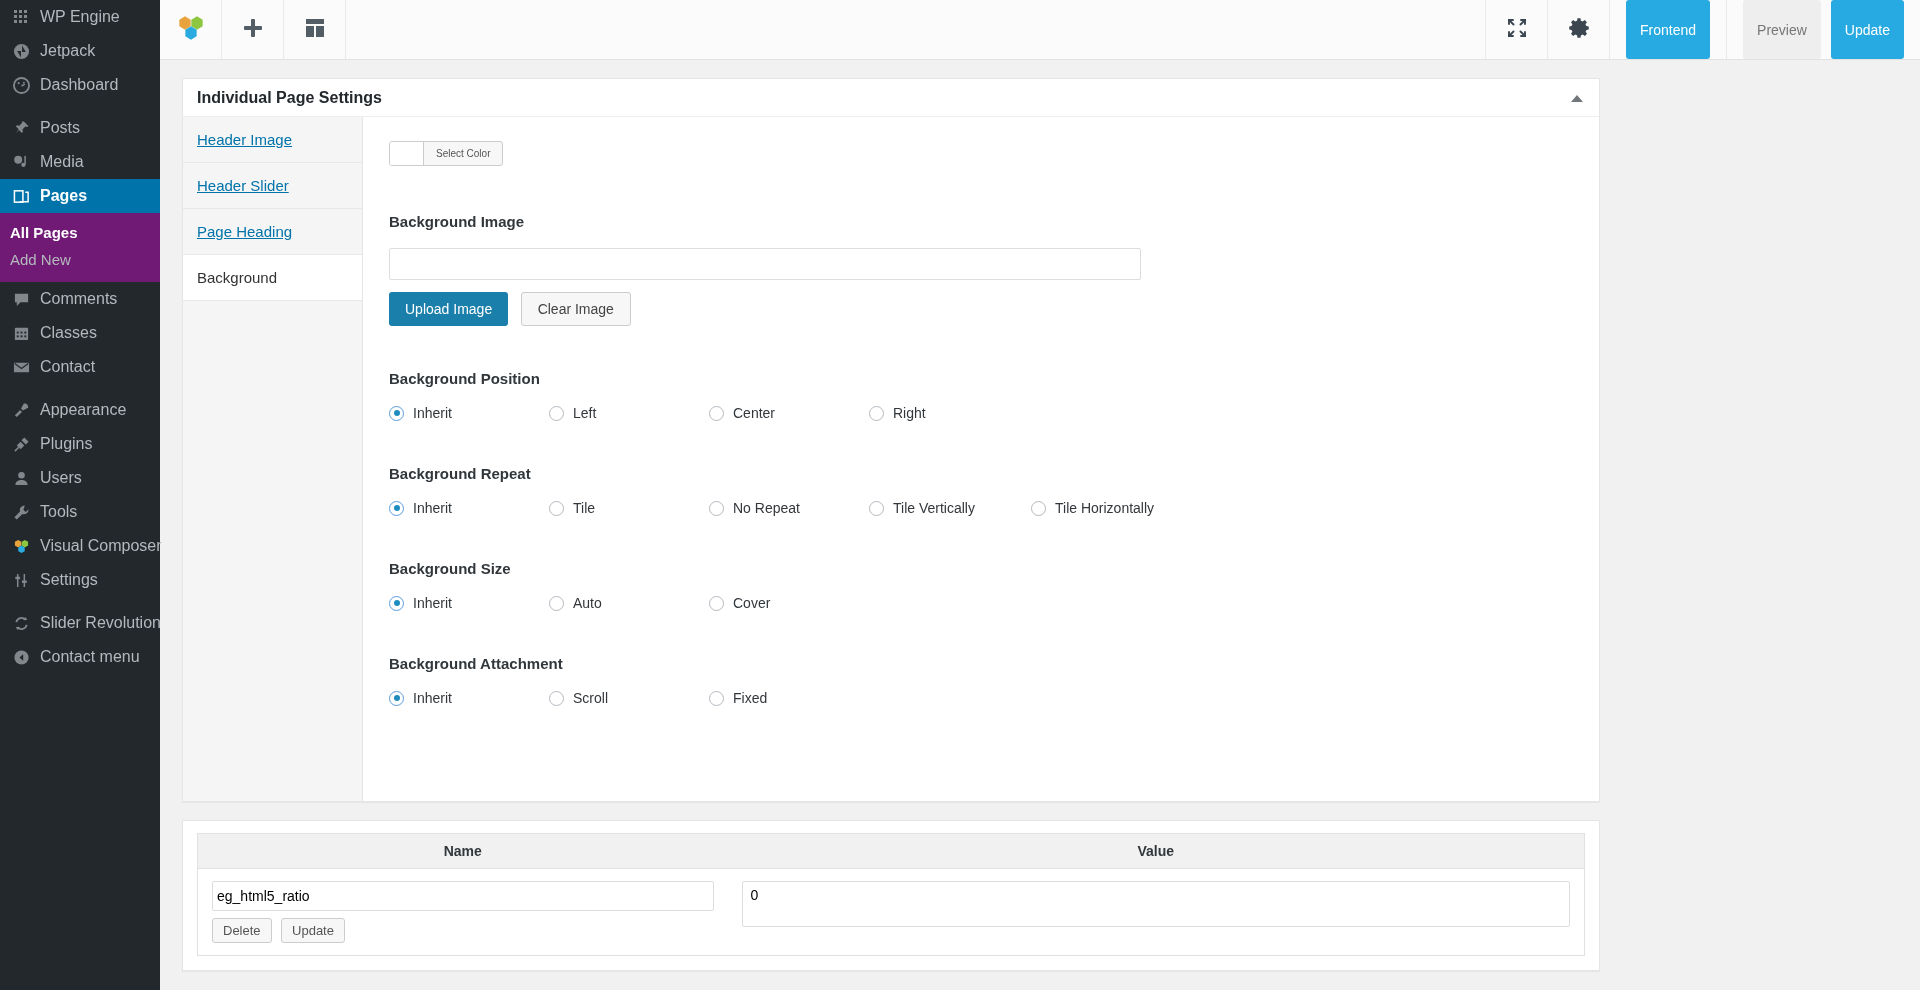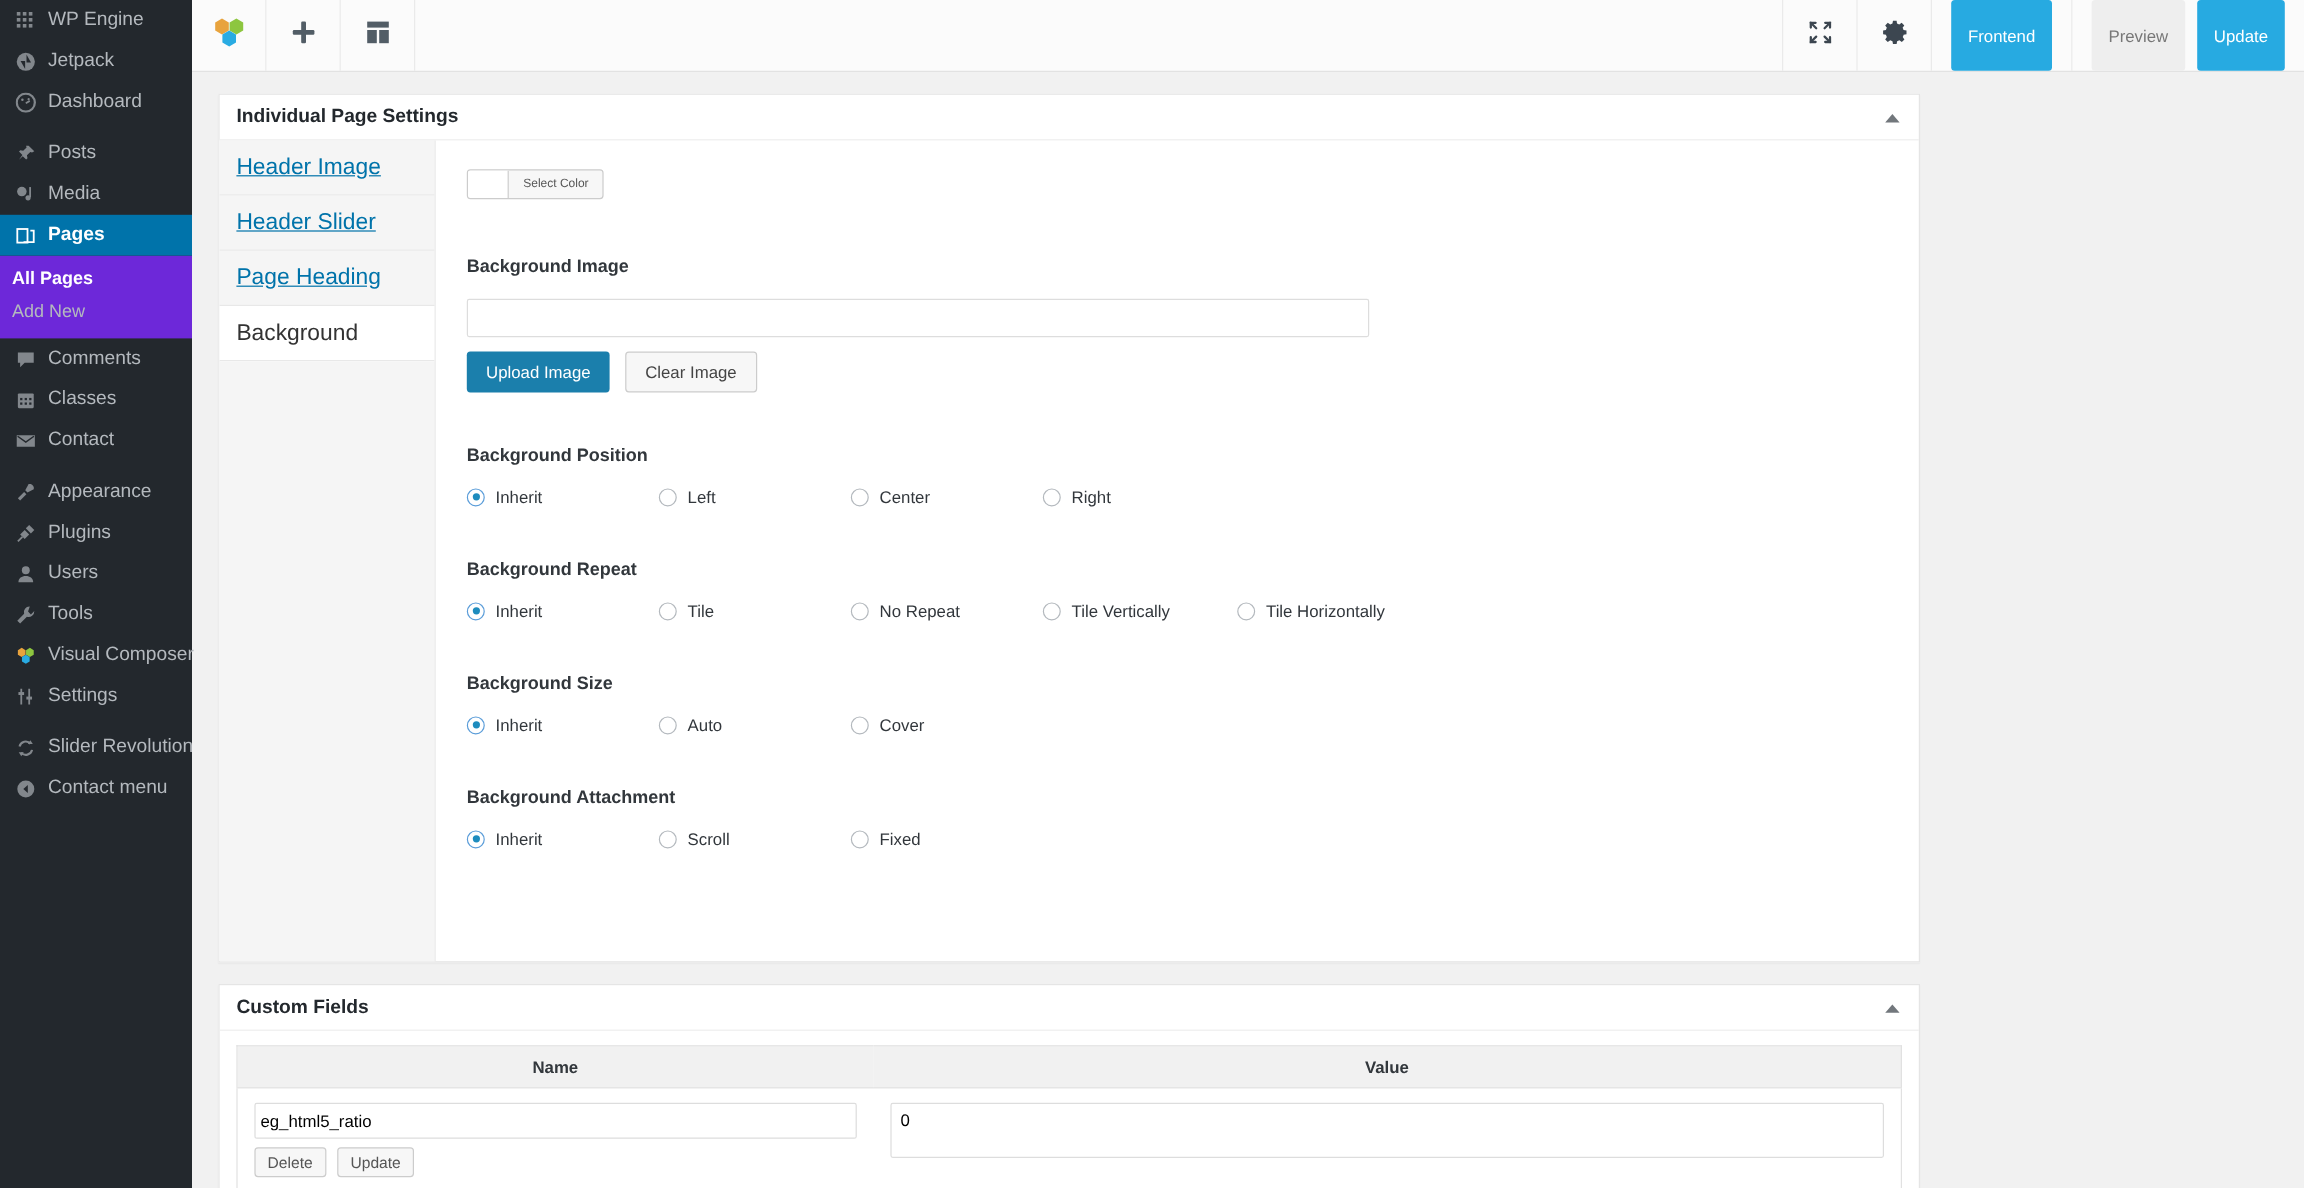--- a/index.html
+++ b/index.html
@@ -42,21 +42,21 @@
   }
   .menu-item.active::after {
     content: "";
     position: absolute; right: -8px; top: 50%;
     margin-top: -8px;
     border: 8px solid transparent;
     border-right-color: #f1f1f1;
   }
   .menu-sep { height: 9px; }
   .submenu {
-    background: #6d28d9;
+    background: #701a75;
     padding: 6px 0 9px 0;
   }
   .submenu-item {
     padding: 5px 0 5px 10px;
     font-size: 15px;
     color: #b4b9be;
     cursor: pointer;
     white-space: nowrap;
   }
   .submenu-item.current { color: #fff; font-weight: 700; }
@@ -143,21 +143,21 @@
   .ips-tabs {
     width: 180px;
     border-right: 1px solid #e5e5e5;
     background: #fff;
     flex: 0 0 180px;
   }
   .ips-tab {
     height: 46px;
     display: flex; align-items: center;
     padding-left: 14px;
-    font-size: 19px;
+    font-size: 15px;
     background: #f5f5f5;
     border-bottom: 1px solid #e8e8e8;
     cursor: pointer;
   }
   .ips-tab a {
     color: #0073aa; text-decoration: underline;
   }
   .ips-tab.active {
     background: #fff;
     color: #333;
@@ -706,24 +706,20 @@
               <span>Fixed</span>
             </label>
           </div>
         </div>
 
       </div>
     </div>
   </div>
 
   <div class="panel">
-    <div class="panel-head">
-      <span class="panel-title">Custom Fields</span>
-      <span class="tri-toggle"></span>
-    </div>
     <div class="cf-wrap">
       <table class="cf-table">
         <thead>
           <tr>
             <th class="c-name">Name</th>
             <th>Value</th>
           </tr>
         </thead>
         <tbody>
           <tr>

